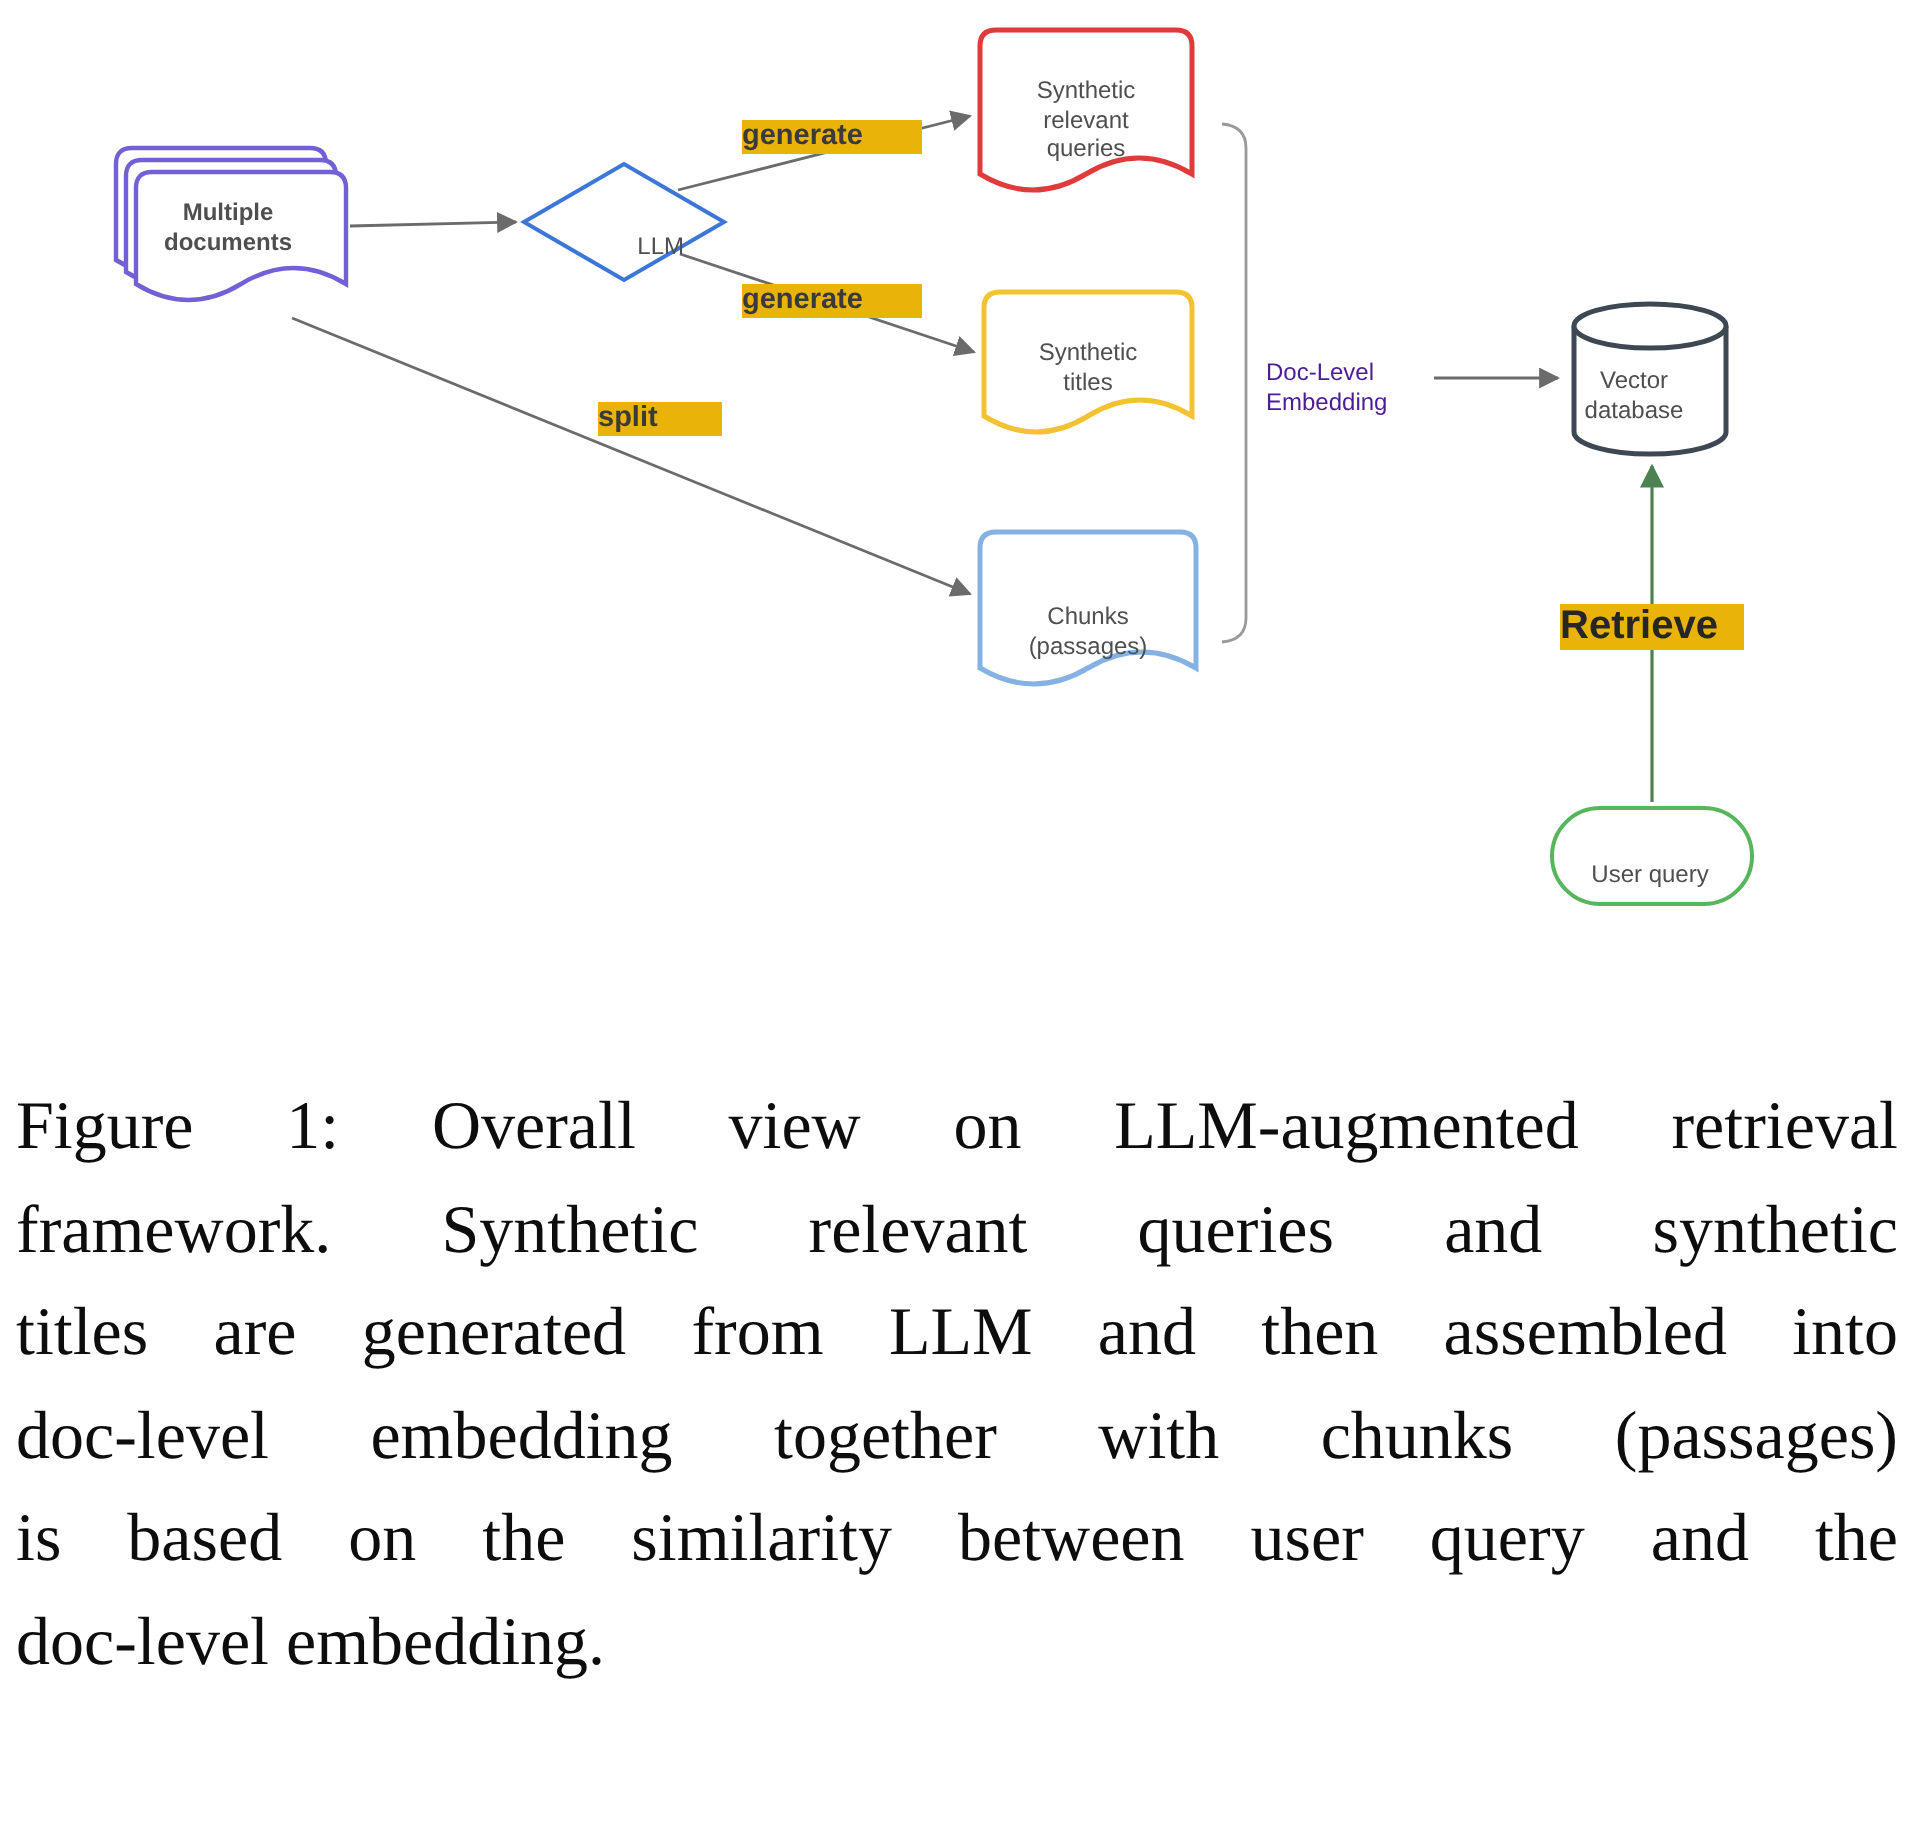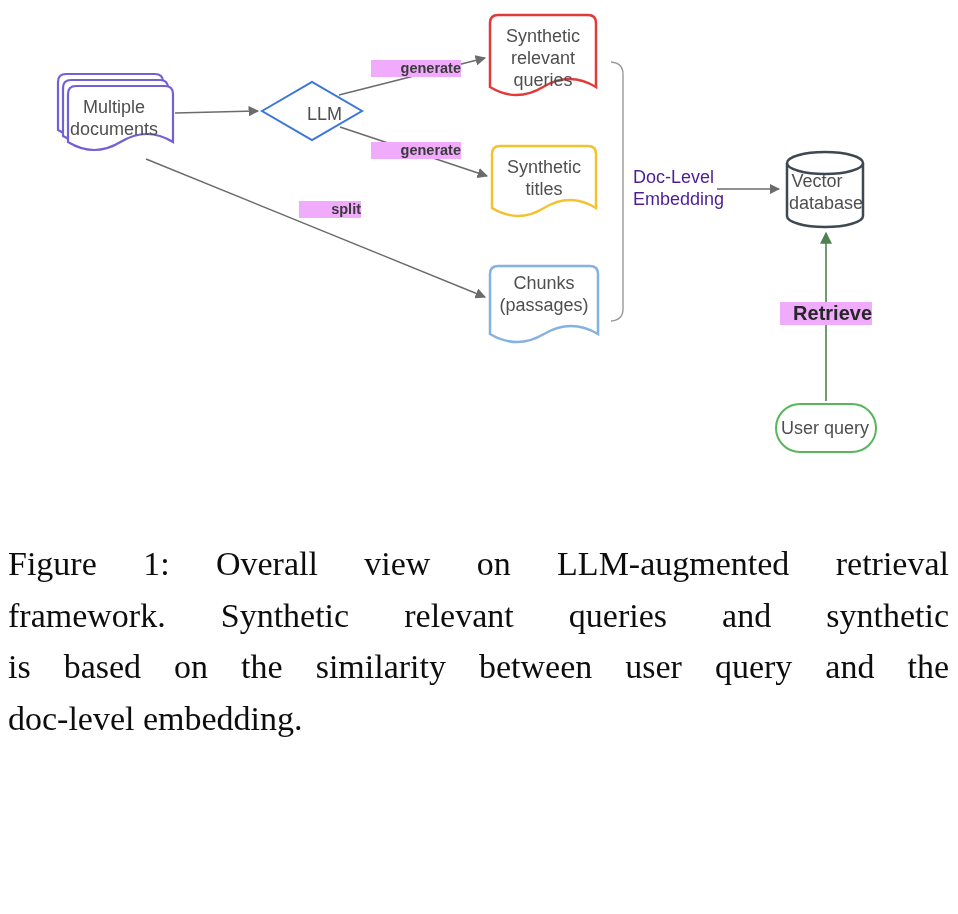--- a/index.html
+++ b/index.html
@@ -5,33 +5,34 @@
   html,body { margin:0; padding:0; background:#ffffff; }
   body { width:958px; height:914px; font-family:"Liberation Sans", sans-serif; }
   .canvas { position:relative; width:958px; height:914px; background:#ffffff; overflow:hidden; }
   svg.diagram { position:absolute; left:0; top:0; }
 
   .label {
     position:absolute;
     text-align:center;
     white-space:pre-line;
     color:#4f4f4f;
-    font-size:18px;
+    font-size:12px;
     line-height:1.22;
+    margin-top:12px;
   }
   .muted-label { color:#4c1d95; text-align:left; }
   .edge-label {
     position:absolute;
-    text-align:right;
+    text-align:left;
     white-space:pre-line;
     font-weight:700;
     color:#3a3a3a;
     font-size:14.5px;
     line-height:1.15;
-    background:#f0abfc;
+    background:#eab308;
   }
   .retrieve { color:#262626; font-size:20px; }
 
   .caption {
     position:absolute;
     left:8px;
     top:526px;
     width:941px;
     font-family:"Liberation Serif", serif;
     font-size:34px;
@@ -83,33 +84,33 @@
     <path d="M 611 62 Q 623 63 623 74 L 623 309 Q 623 320 611 321" fill="none" stroke-width="1.4" stroke="#999999"></path>
 
     <g stroke-width="2.5" stroke="#3d4852">
       <path d="M 787 163 L 787 216 A 38 11 0 0 0 863 216 L 863 163" fill="#ffffff"></path>
       <ellipse cx="825" cy="163" rx="38" ry="11" fill="#ffffff"></ellipse>
     </g>
 
     <rect x="776" y="404" width="100" height="48" rx="24" ry="24" fill="#ffffff" stroke-width="2" stroke="#57b65c"></rect>
   </svg>
 
-  <div class="label" style="left:68px; top:97px; width:92px;">Multiple
+  <div class="label" style="left:68px; top:87px; width:92px;font-weight:bold;">Multiple
 documents</div>
 
   <div class="label" style="left:282px; top:104px; width:60px;text-align:right;">LLM</div>
 
   <div class="label" style="left:490px; top:26px; width:106px;">Synthetic
 relevant
 queries</div>
 
   <div class="label" style="left:492px; top:157px; width:104px;">Synthetic
 titles</div>
 
-  <div class="label" style="left:490px; top:273px; width:108px;">Chunks
+  <div class="label" style="left:490px; top:289px; width:108px;">Chunks
 (passages)</div>
 
   <div class="label muted-label" style="left:633px; top:167px; width:95px;">Doc-Level
 Embedding</div>
 
   <div class="label" style="left:789px; top:171px; width:56px;">Vector
 database</div>
 
   <div class="label" style="left:777px; top:418px; width:96px;">User query</div>
 
@@ -117,17 +118,19 @@
 
   <div class="edge-label" style="left:371px; top:142px; width:90px;">generate</div>
 
   <div class="edge-label" style="left:299px; top:201px; width:62px;">split</div>
 
   <div class="edge-label retrieve" style="left:780px; top:302px; width:92px;">Retrieve</div>
 
   <div class="caption">
     <div class="cap-line j">Figure 1:  Overall view on LLM-augmented retrieval</div>
     <div class="cap-line j">framework.  Synthetic relevant queries and synthetic</div>
+    <div class="cap-line j">titles are generated from LLM and then assembled into</div>
+    <div class="cap-line j">doc-level embedding together with chunks (passages)</div>
     <div class="cap-line j">is based on the similarity between user query and the</div>
     <div class="cap-line">doc-level embedding.</div>
   </div>
 
 </div>
 
 </body></html>

